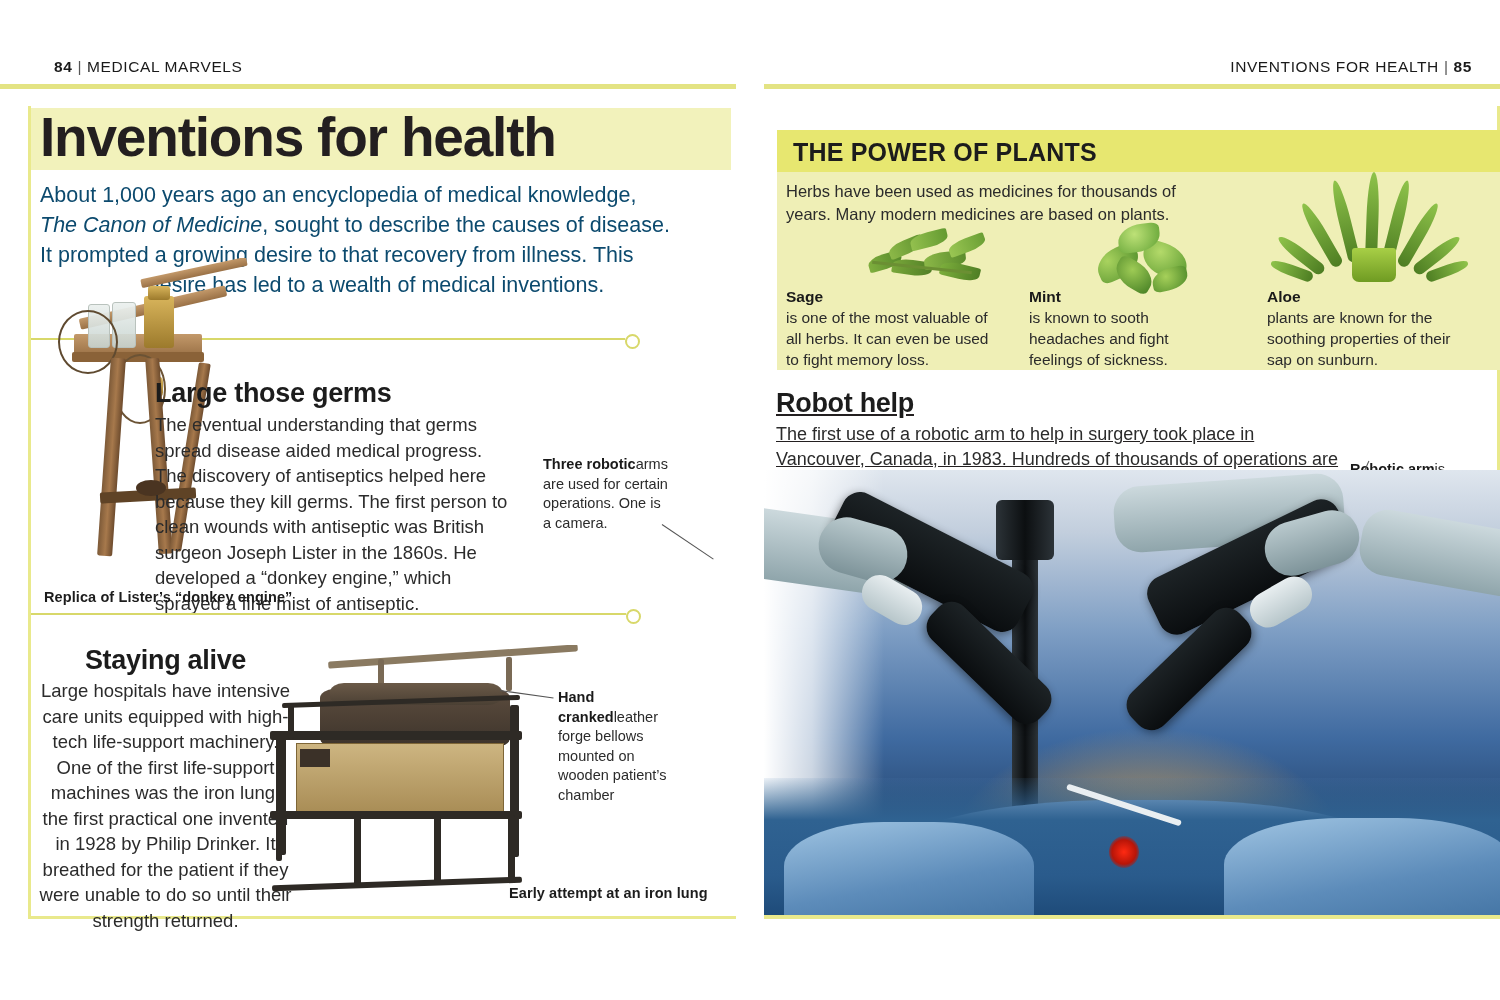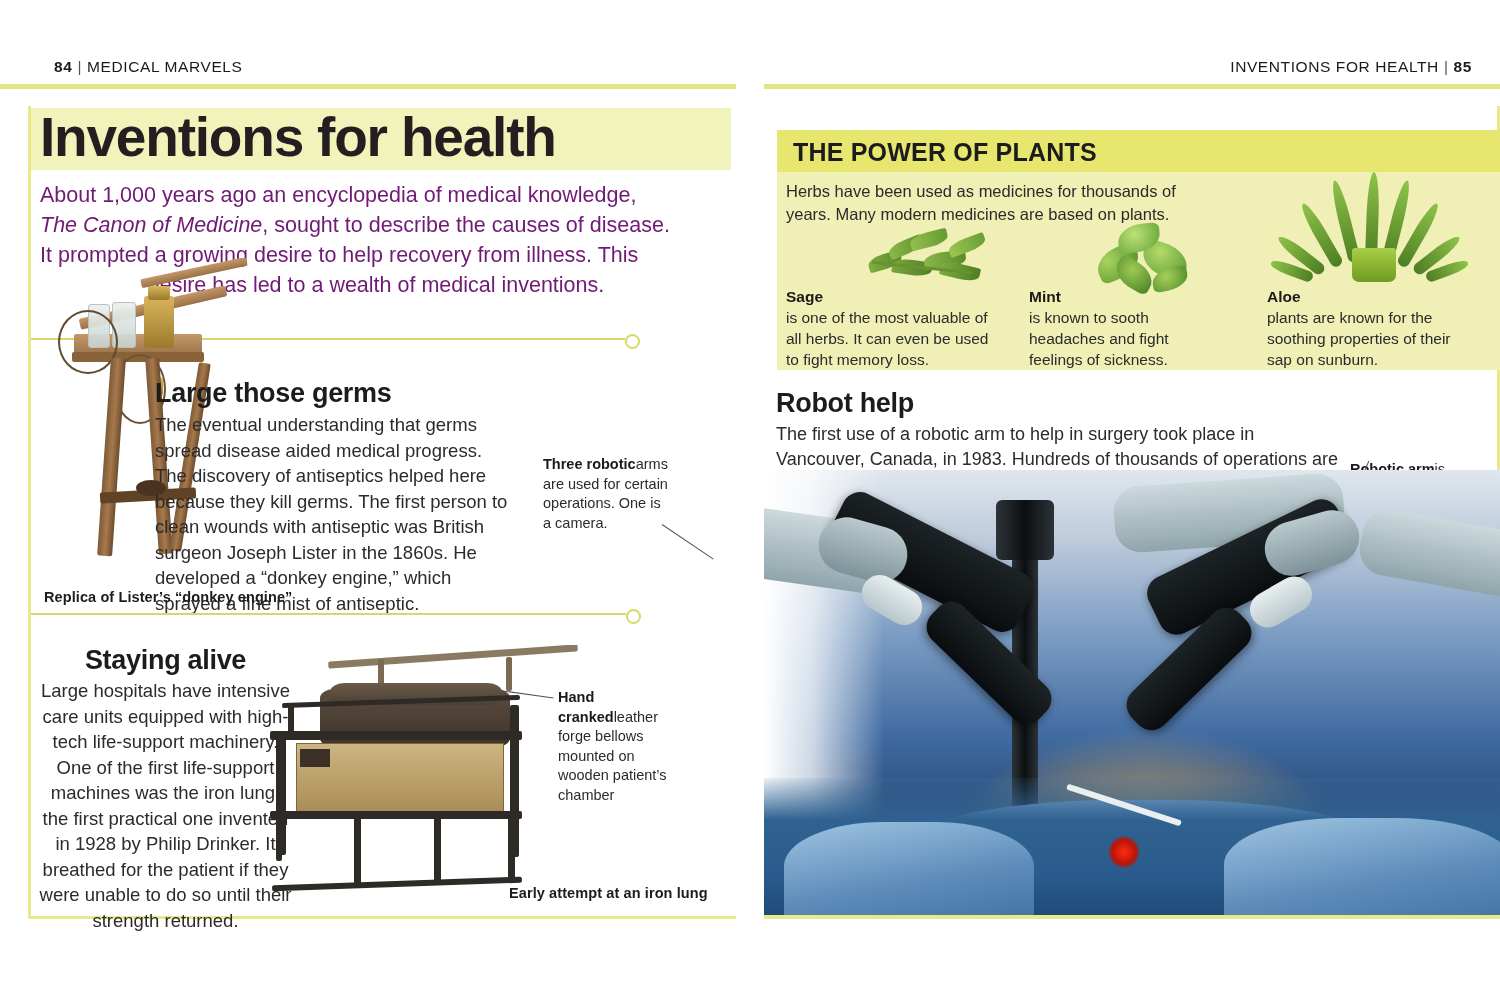--- a/index.html
+++ b/index.html
@@ -40,21 +40,21 @@
   }
   .page-title{
     position:absolute;left:40px;top:110px;
     font-size:55px;font-weight:700;letter-spacing:-1.2px;color:#231f20;
     line-height:1;
   }
 
   
   .intro{
     position:absolute;left:40px;top:180px;width:672px;
-    font-size:21.5px;line-height:30px;color:#701a75;
+    font-size:21.5px;line-height:30px;color:#0c4a6e;
     text-align:center;
   }
   .intro .l{display:block;}
   .intro .l1,.intro .l2,.intro .l3{text-align:left;}
   .intro em{font-style:italic;}
 
   
   .leader{position:absolute;height:2px;background:#d8d86a;}
   .leader-dot{
     position:absolute;width:11px;height:11px;border-radius:50%;
@@ -128,21 +128,21 @@
 
   
   .leaf{position:absolute;border-radius:50% 10% 50% 10%;}
   .sage-art{position:absolute;left:862px;top:230px;width:130px;height:58px;}
   .mint-art{position:absolute;left:1090px;top:222px;width:115px;height:66px;}
   .aloe-art{position:absolute;left:1305px;top:168px;width:130px;height:118px;}
   .pot{position:absolute;left:1352px;top:248px;width:44px;height:34px;background:linear-gradient(180deg,#a8cf46,#6f9b22);border-radius:3px 3px 7px 7px;}
   .aloe-blade{position:absolute;background:linear-gradient(180deg,#8fc34a,#4d7d22);border-radius:50% 50% 6px 6px;transform-origin:bottom center;}
 
   
-  .robot{position:absolute;left:776px;top:388px;width:570px;}
+  .robot{position:absolute;left:776px;top:388px;width:570px;text-decoration:underline;}
   .robot .sec-h{font-size:27px;}
   .robot .sec-b{font-size:18px;line-height:25px;margin-top:3px;}
 
   
   .surgery{
     position:absolute;left:764px;top:470px;width:736px;height:448px;
     background:
       radial-gradient(ellipse 280px 190px at 52% 88%, rgba(255,218,150,.95) 0%, rgba(212,166,96,.55) 38%, rgba(40,70,110,0) 72%),
       linear-gradient(180deg,#dfe6ee 0%, #c2cedd 14%, #7e9ec4 36%, #3f6aa0 60%, #24456f 80%, #15304f 100%);
     overflow:hidden;
@@ -181,21 +181,21 @@
 
   <div class="frame-left"></div>
   <div class="frame-left-bottom"></div>
 
   <div class="title-band"></div>
   <div class="page-title">Inventions for health</div>
 
   <div class="intro">
     <span class="l l1">About 1,000 years ago an encyclopedia of medical knowledge,</span>
     <span class="l l2"><em>The Canon of Medicine</em><span>, sought to describe the causes of disease.</span></span>
-    <span class="l l3">It prompted a growing desire to help recovery from illness. This</span>
+    <span class="l l3">It prompted a growing desire to that recovery from illness. This</span>
     <span class="l l4">desire has led to a wealth of medical inventions.</span>
   </div>
 
   <div class="leader" style="left:31px;top:338px;width:594px;"></div>
   <div class="leader-dot" style="left:625px;top:334px;"></div>
 
   <div class="img donkey">
     <div class="d-board" style="left:34px;top:44px;width:150px;height:11px;transform:rotate(-13deg);"></div>
     <div class="d-board" style="left:96px;top:10px;width:108px;height:9px;transform:rotate(-12deg);"></div>
     <div class="d-board" style="left:30px;top:76px;width:128px;height:22px;"></div>

